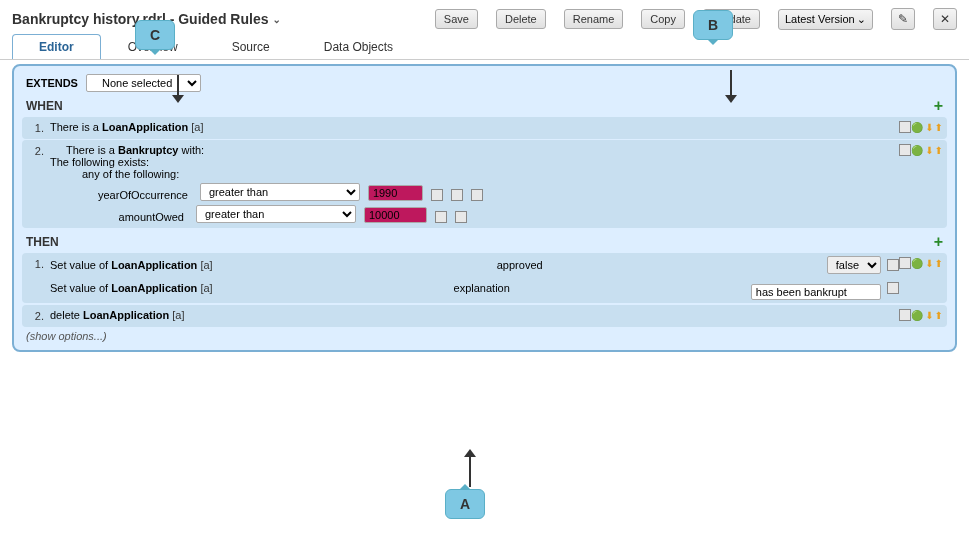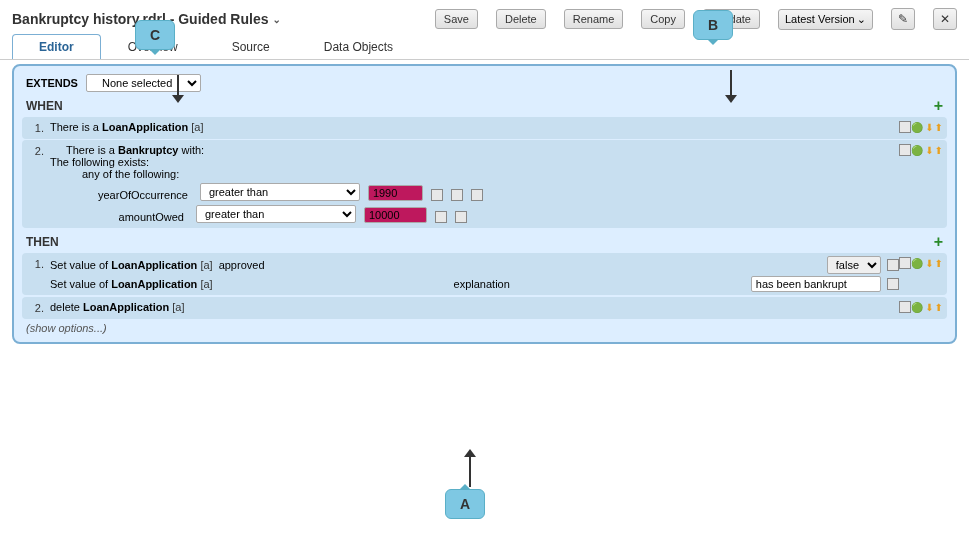--- a/index.html
+++ b/index.html
@@ -413,32 +413,32 @@
     <span class="add-btn">+</span>
   </div>
 
   <div class="rule-row" style="flex-direction: column; align-items: stretch;">
     <div style="display: flex; align-items: flex-start; width: 100%;">
       <div class="row-num">1.</div>
       <div style="flex: 1; font-size: 11px;">
 
         <div style="display: flex; align-items: center; gap: 6px; padding: 1px 0;">
           <span>Set value of <span class="keyword-bold">LoanApplication</span> <span class="bracket">[a]</span></span>
-          <span style="flex: 1; ">approved</span>
+          <span style="flex: 1; text-align: center;">approved</span>
           <select style="font-size:11px; padding: 1px 4px; border: 1px solid #aaa; border-radius: 2px;">
             <option>false</option>
             <option>true</option>
           </select>
           <span class="action-sq"></span>
         </div>
 
         <div style="display: flex; align-items: center; gap: 6px; padding: 1px 0;">
           <span>Set value of <span class="keyword-bold">LoanApplication</span> <span class="bracket">[a]</span></span>
           <span style="flex: 1; text-align: center;">explanation</span>
-          <input type="text" value="has been bankrupt" style="width: 130px; font-size: 11px; padding: 1px 4px; border: 1px solid rgb(170, 170, 170); border-radius: 2px;">
+          <input type="text" value="has been bankrupt" style="width: 130px; font-size: 11px; padding: 1px 4px; border: 1px solid rgb(170, 170, 170); border-radius: 2px; margin-top: 8px;">
           <span class="action-sq"></span>
         </div>
       </div>
       <div class="row-actions" style="padding-top: 2px;">
         <span class="action-sq"></span>
         <span class="arrow-icon-green">🟢</span>
         <span class="arrow-icon">⬇</span>
         <span class="arrow-icon">⬆</span>
       </div>
     </div>

